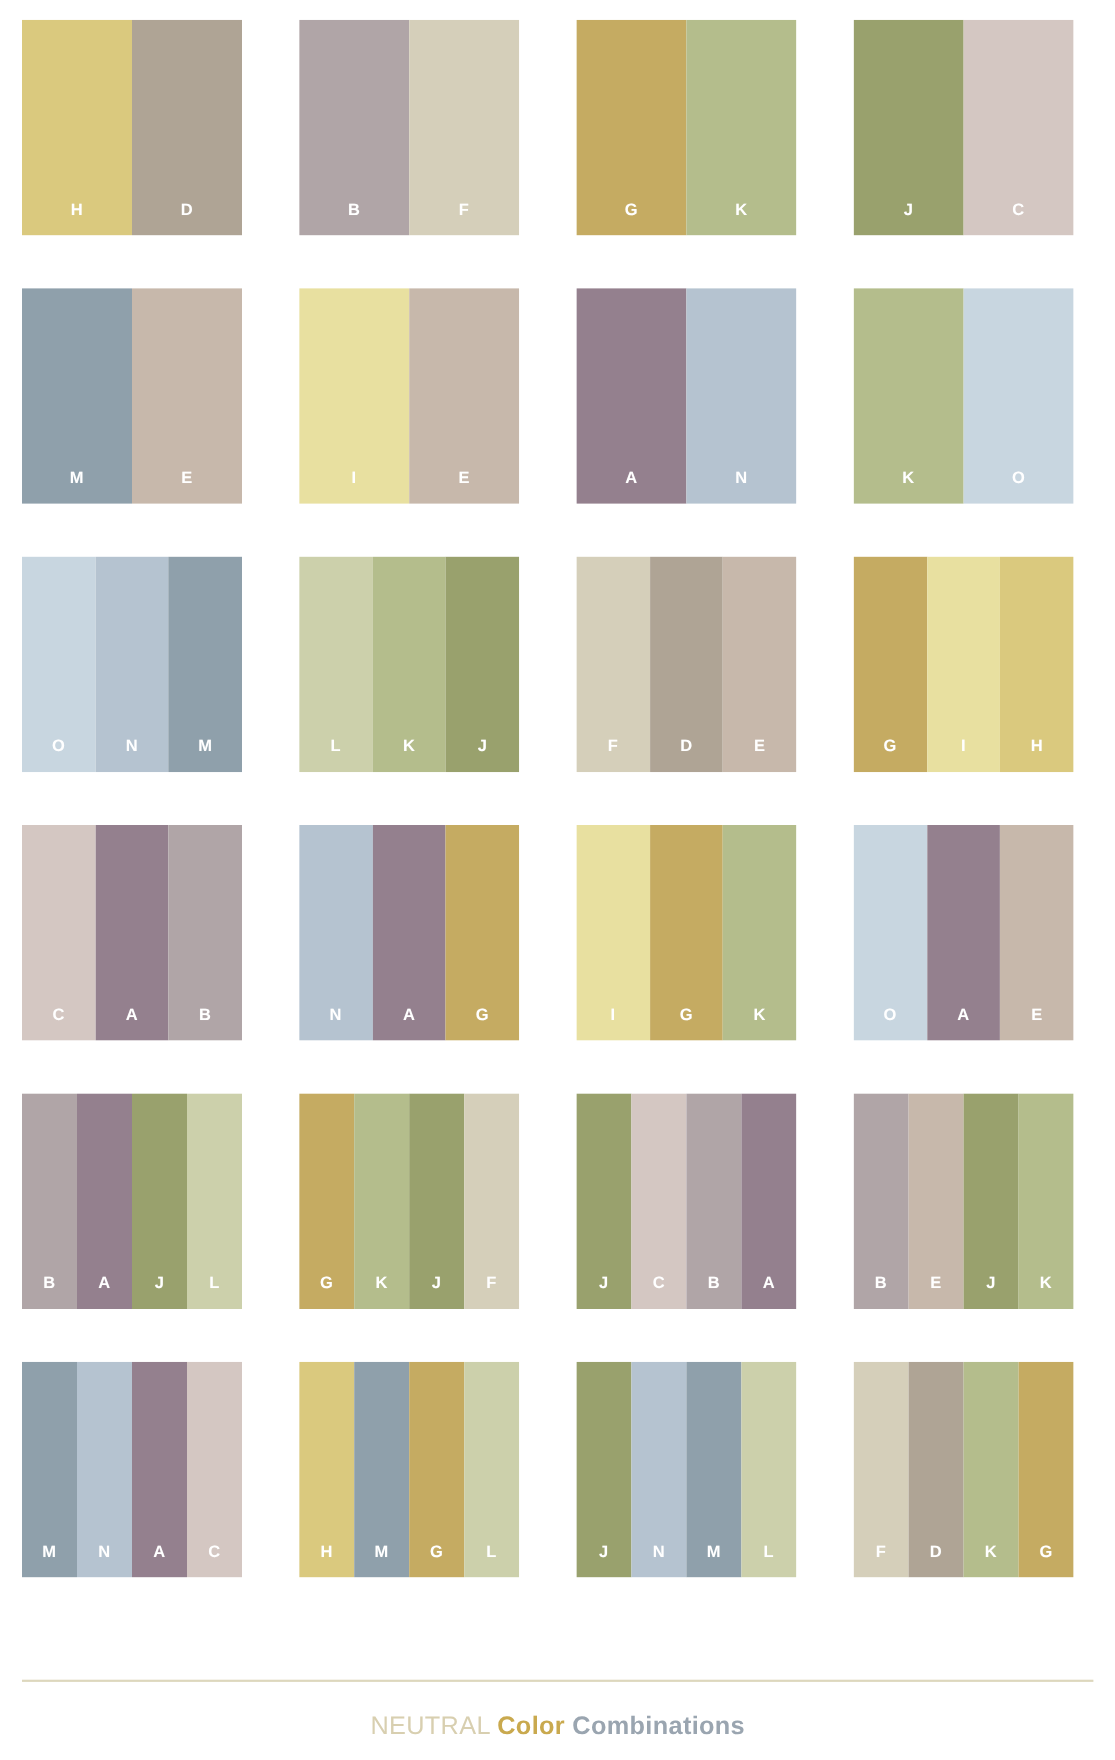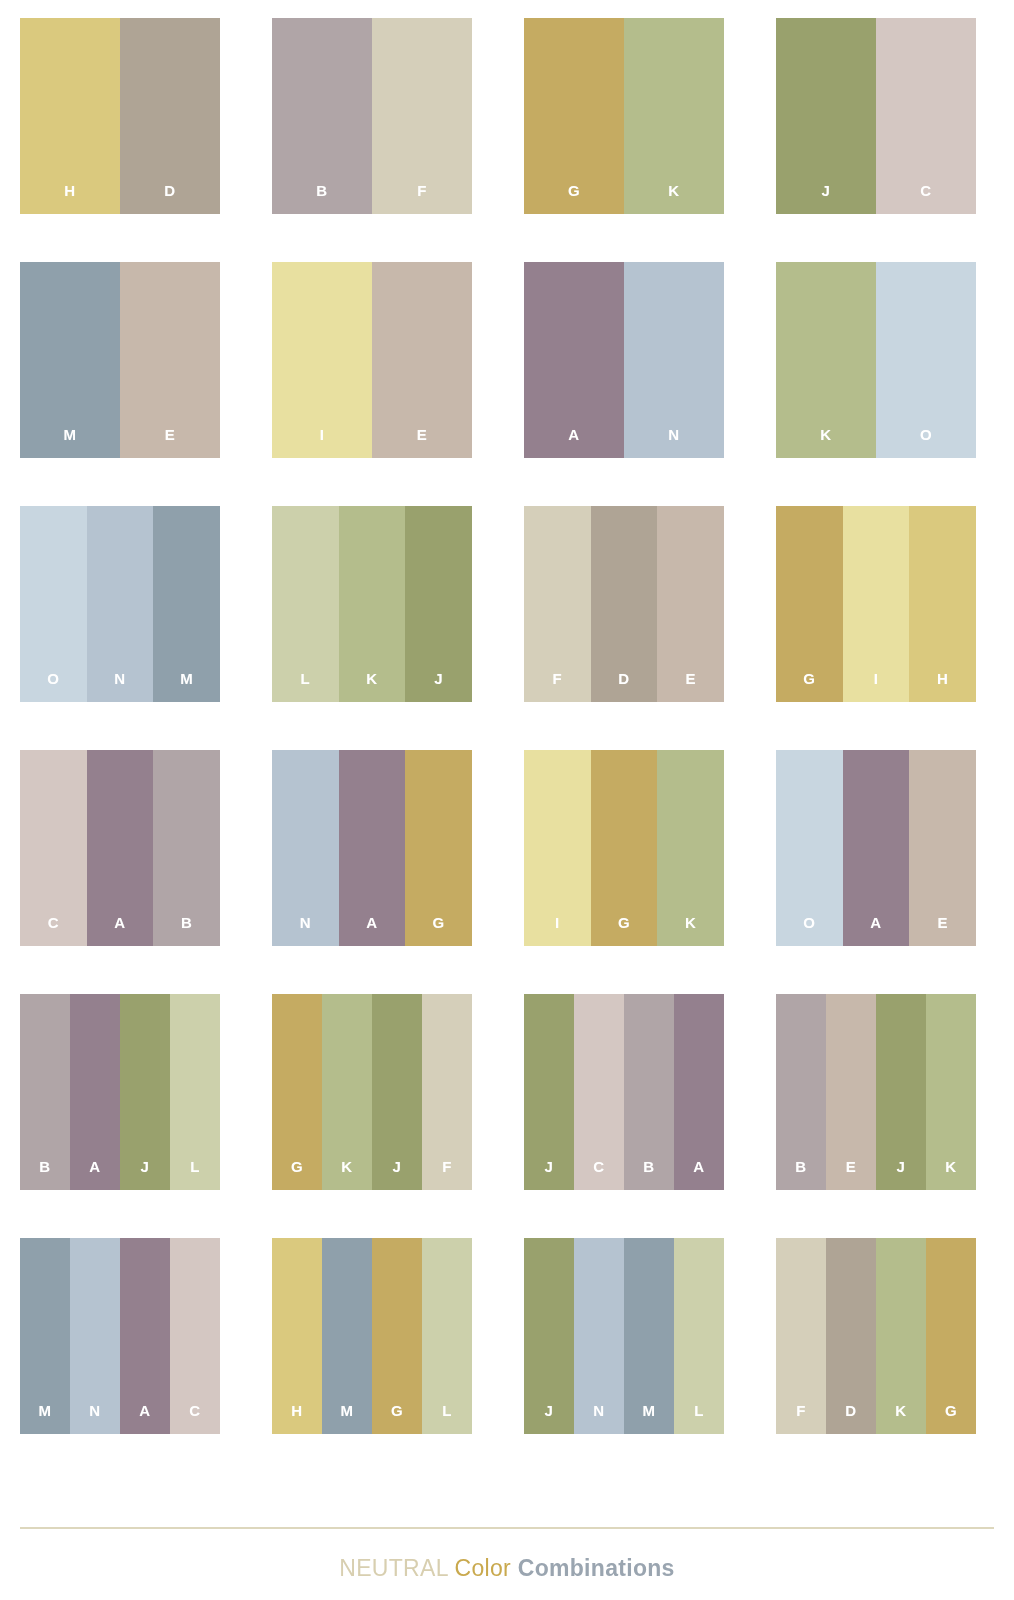--- a/index.html
+++ b/index.html
@@ -84,21 +84,21 @@
     font-size: 23px;
     letter-spacing: 0.3px;
     white-space: nowrap;
   }
   .ft-neutral {
     color: #d8cfb0;
     font-weight: 400;
   }
   .ft-color {
     color: #c9a94e;
-    font-weight: 400;
+    font-weight: 700;
   }
   .ft-comb {
     color: #9aa5b0;
     font-weight: 700;
   }
 </style>
 </head>
 <body style="background: rgb(255, 255, 255);">
 
 <div id="sheet">

